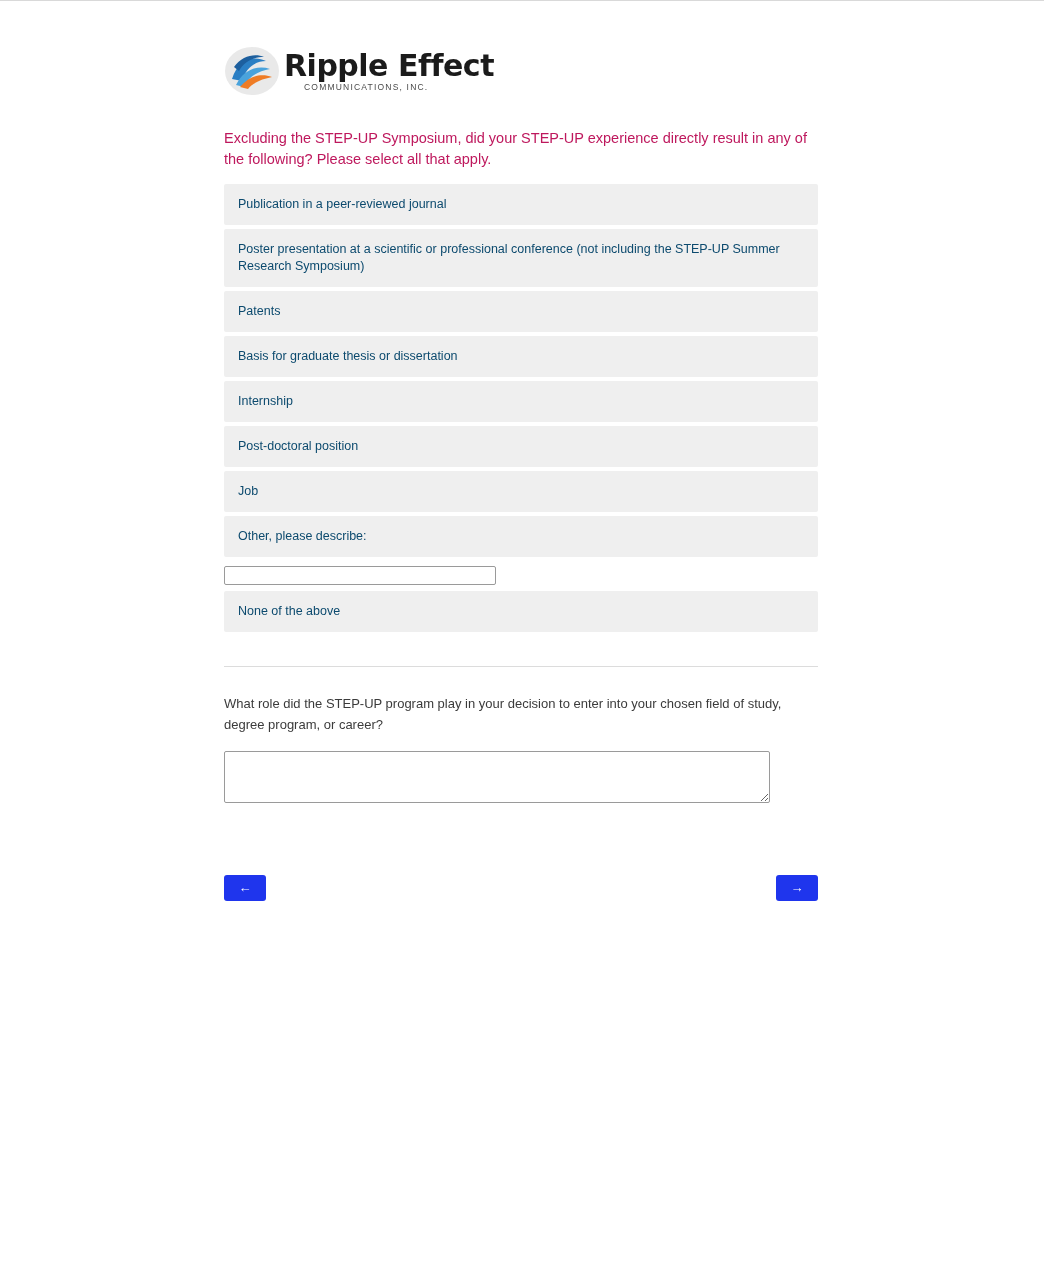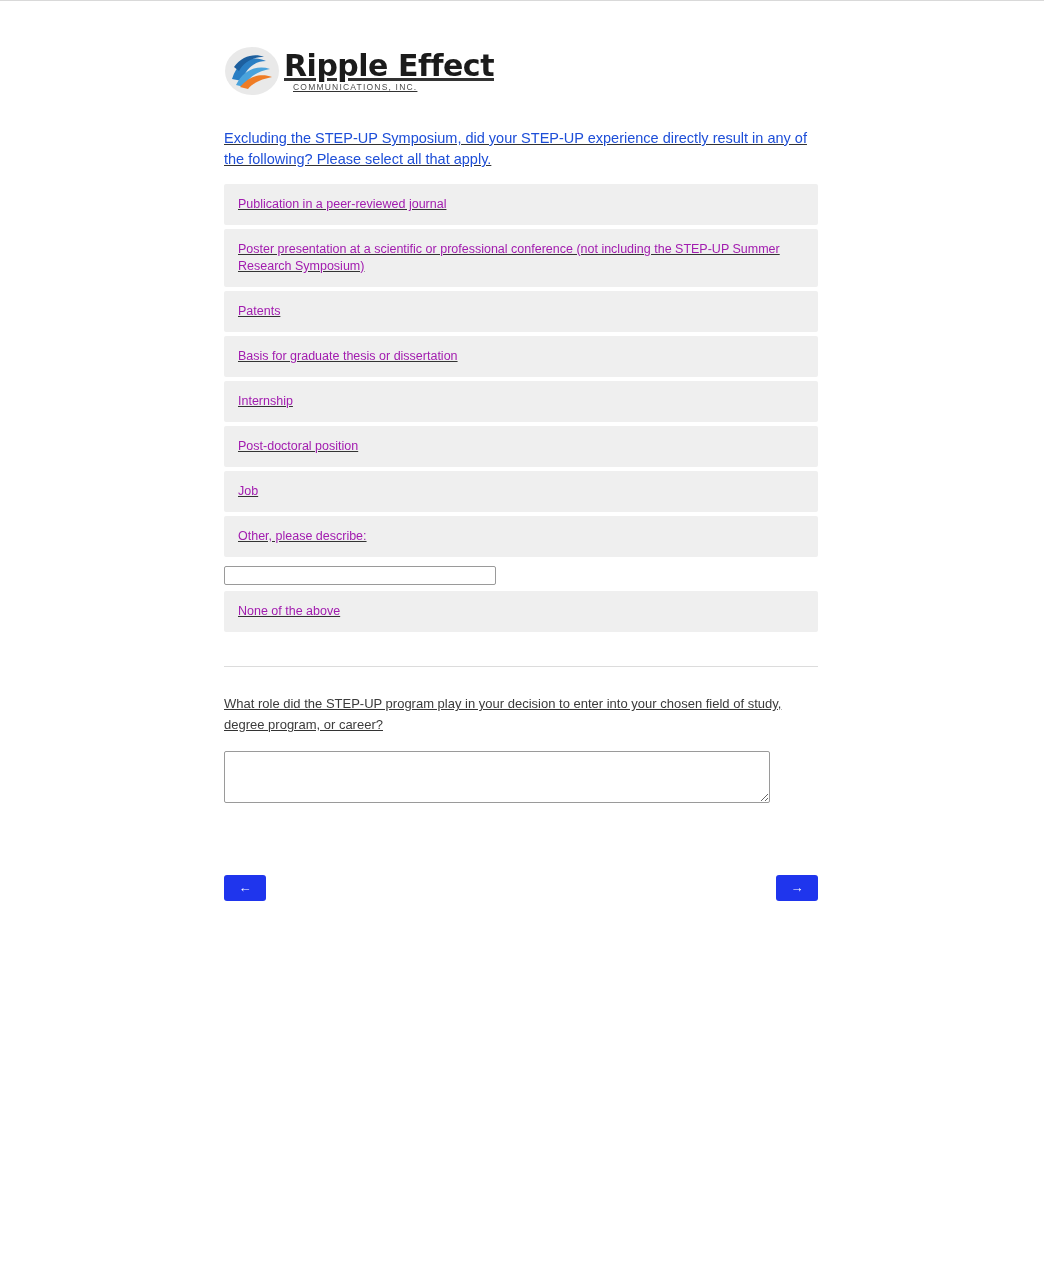--- a/index.html
+++ b/index.html
@@ -21,21 +21,20 @@
     left: 0;
     width: 1044px;
     height: 1px;
     background: #d9d9d9;
   }
   .page {
     position: absolute;
     left: 224px;
     top: 0;
     width: 594px;
-    text-decoration: underline;
   }
   
   .logo-wrap {
     margin-top: 42px;
     height: 58px;
     display: flex;
     align-items: center;
   }
   .logo-mark {
     position: relative;
@@ -54,40 +53,40 @@
     font-weight: bold;
     color: #1b1b1b;
     letter-spacing: -0.5px;
   }
   .logo-sub {
     font-family: "Liberation Sans", sans-serif;
     font-size: 8.5px;
     color: #4a4a4a;
     letter-spacing: 1.2px;
     margin-top: 2px;
-    margin-left: 9px;
+    margin-left: 20px;
   }
   
   .question {
     font-size: 14.5px;
     line-height: 21px;
-    color: #1d4ed8;
+    color: #be185d;
     margin-top: 28px;
   }
   .options {
     margin-top: 14px;
   }
   .option {
     background: #efefef;
     border-radius: 2px;
     padding: 12px 14px;
     margin-bottom: 4px;
     font-size: 12.5px;
     line-height: 17px;
-    color: #a21caf;
+    color: #0c4a6e;
     cursor: pointer;
   }
   .other-input {
     width: 272px;
     height: 19px;
     border: 1px solid #9a9a9a;
     border-radius: 2px;
     box-sizing: border-box;
     margin-top: 5px;
     margin-bottom: 6px;

